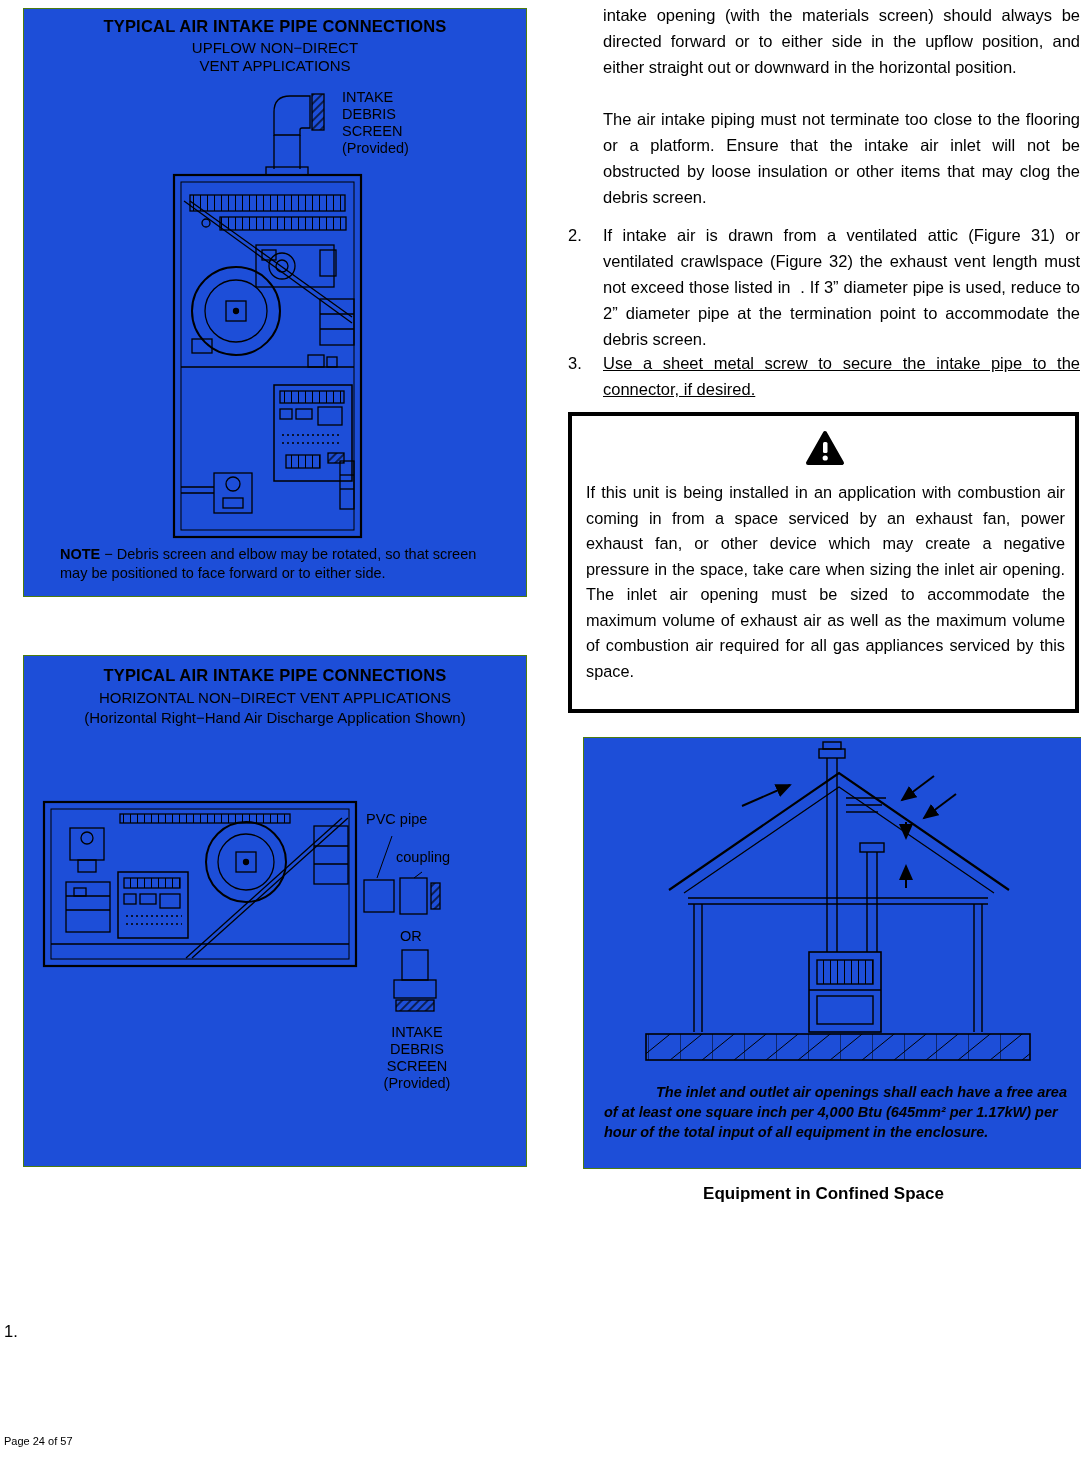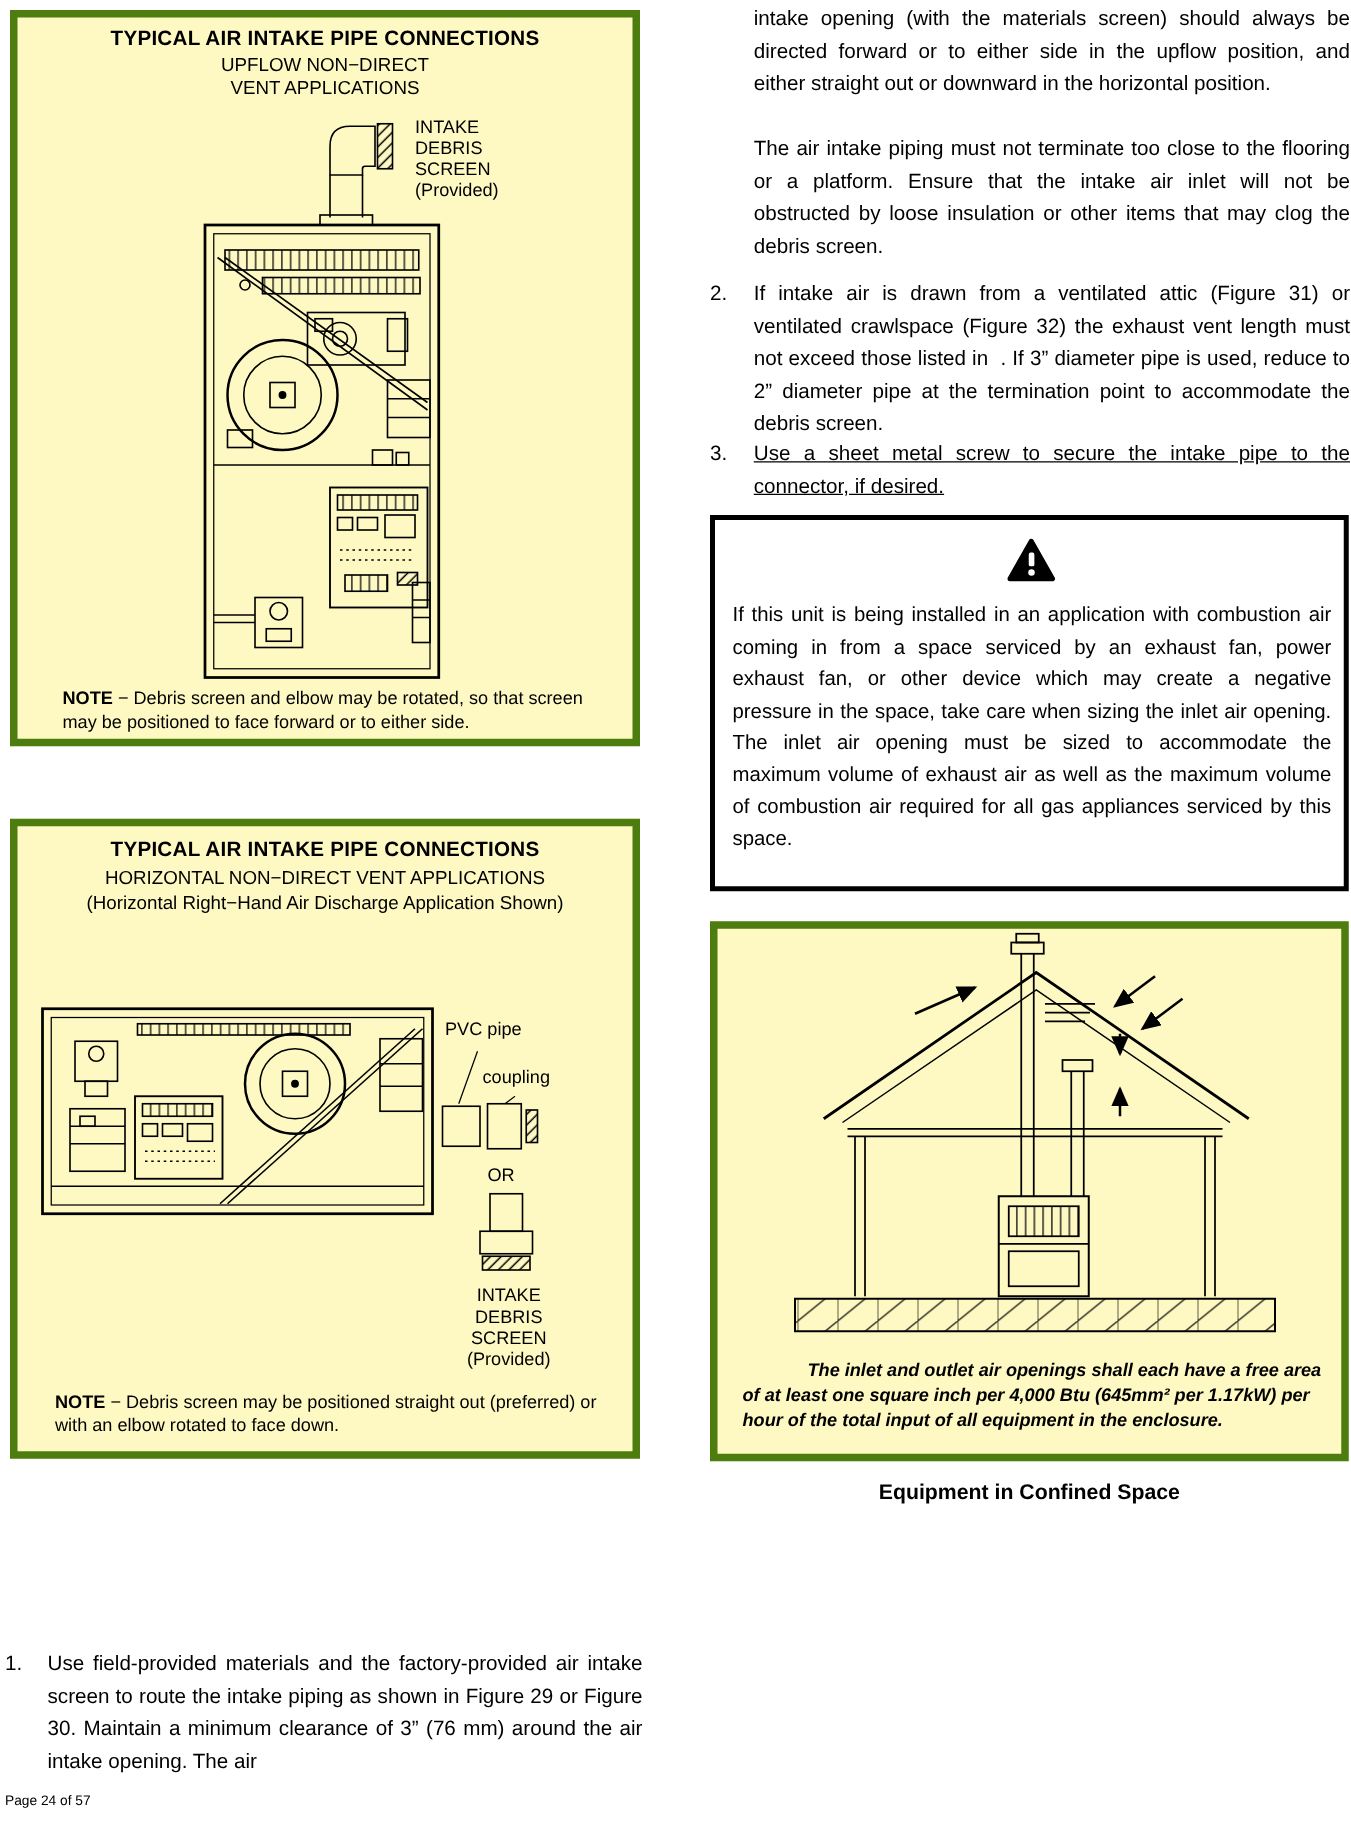--- a/index.html
+++ b/index.html
@@ -1,20 +1,20 @@
 <!DOCTYPE html>
 <html><head>
 <meta charset="utf-8">
 <style>
   * { margin:0; padding:0; box-sizing:border-box; }
   html,body { background:#fff; }
   body { font-family:"Liberation Sans", sans-serif; color:#000; }
   .page { position:relative; width:1081px; height:1458px; background:#fff; overflow:hidden; }
   .abs { position:absolute; }
-  .figbox { position:absolute; border:6px solid #4d7c0f; background:#fef9c3; }
+  .figbox { position:absolute; border:1px solid #4d7c0f; background:#1d4ed8;margin-left:15px; }
   .warnbox { position:absolute; border:4px solid #000; background:#fff; }
   .fig-title { position:absolute; width:100%; text-align:center; font-weight:bold; font-size:16.5px; letter-spacing:0.2px; }
   .fig-sub { position:absolute; width:100%; text-align:center; font-size:15px; }
   .fig-note { position:absolute; font-size:14.5px; line-height:19px; }
   .fig-note .b { font-weight:bold; }
   .diag-label { position:absolute; font-size:14.5px; line-height:17px; }
   .body-text { position:absolute; font-size:16.5px; line-height:26px; text-align:justify; }
   .num { position:absolute; font-size:16.5px; line-height:26px; }
   .warn-text { position:absolute; font-size:16.3px; line-height:25.5px; text-align:justify; }
   .caption-italic { position:absolute; font-size:14.5px; line-height:20px; font-style:italic; font-weight:bold; text-indent:52px; }
@@ -169,29 +169,24 @@
     <div class="diag-label" style="left:372px; top:193px;">coupling</div>
     <div class="diag-label" style="left:376px; top:272px;">OR</div>
 
     <div class="diag-label" style="left:328px; top:368px; width:130px; text-align:center;">
       <div>INTAKE</div>
       <div>DEBRIS</div>
       <div>SCREEN</div>
       <div>(Provided)</div>
     </div>
 
-    <div class="fig-note" style="left:30px; top:452px; width:448px;">
-      <span class="b">NOTE</span>
-      <span>− Debris screen may be positioned straight out (preferred) or with an elbow rotated to face down.</span>
-    </div>
   </div>
 
 
   <div class="num" style="left:4px; top:1318px;">1.</div>
-  <div class="body-text" style="left:38px; top:1318px; width:476px;">Use field-provided materials and the factory-provided air intake screen to route the intake piping as shown in Figure 29 or Figure 30. Maintain a minimum clearance of 3” (76 mm) around the air intake opening. The air</div>
 
   <div class="footer-text" style="left:4px; top:1435px;">Page 24 of 57</div>
 
   <div class="body-text" style="left:603px; top:2px; width:477px;">intake opening (with the materials screen) should always be directed forward or to either side in the upflow position, and either straight out or downward in the horizontal position.</div>
 
   <div class="body-text" style="left:603px; top:106px; width:477px;">The air intake piping must not terminate too close to the flooring or a platform. Ensure that the intake air inlet will not be obstructed by loose insulation or other items that may clog the debris screen.</div>
 
   <div class="num" style="left:568px; top:222px;">2.</div>
   <div class="body-text" style="left:603px; top:222px; width:477px;">If intake air is drawn from a ventilated attic (Figure 31) or ventilated crawlspace (Figure 32) the exhaust vent length must not exceed those listed in&nbsp;&nbsp;. If 3” diameter pipe is used, reduce to 2” diameter pipe at the termination point to accommodate the debris screen.</div>
 

